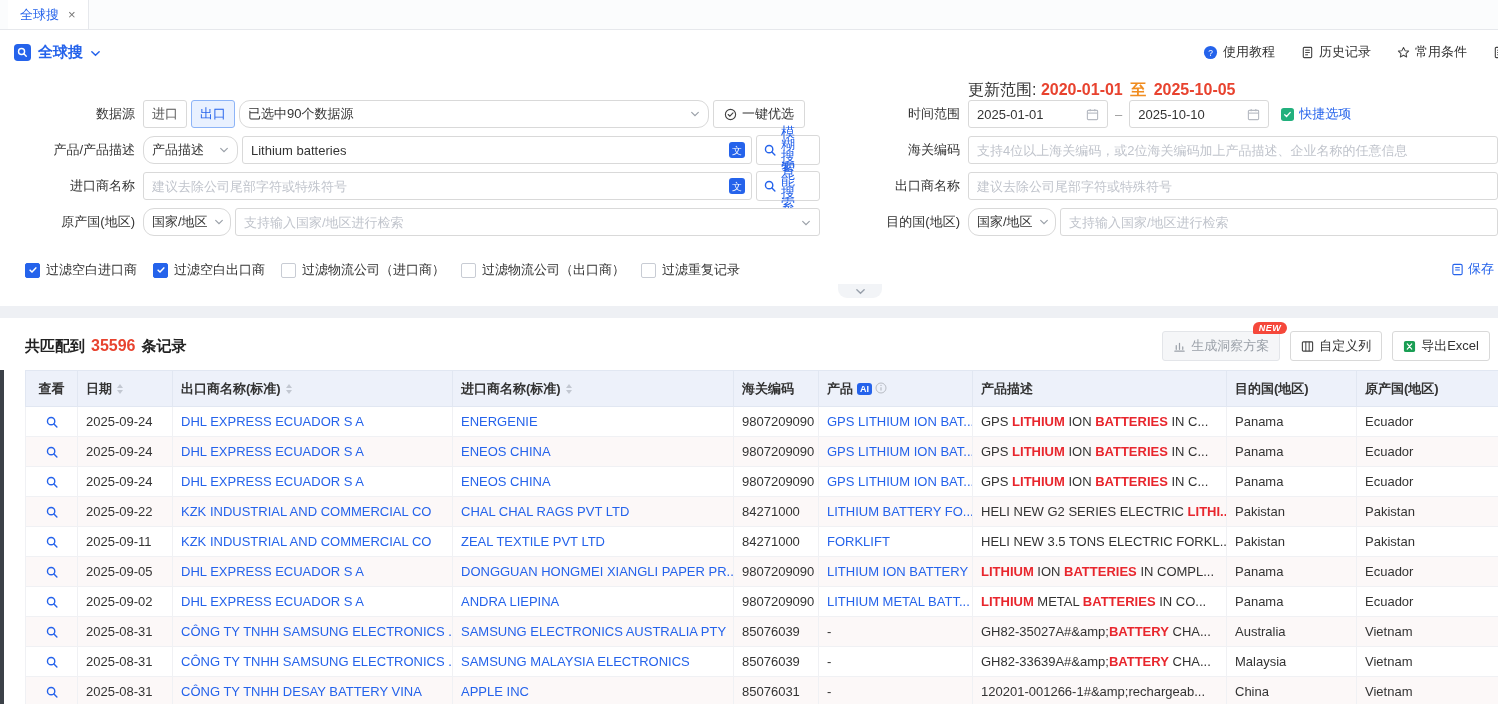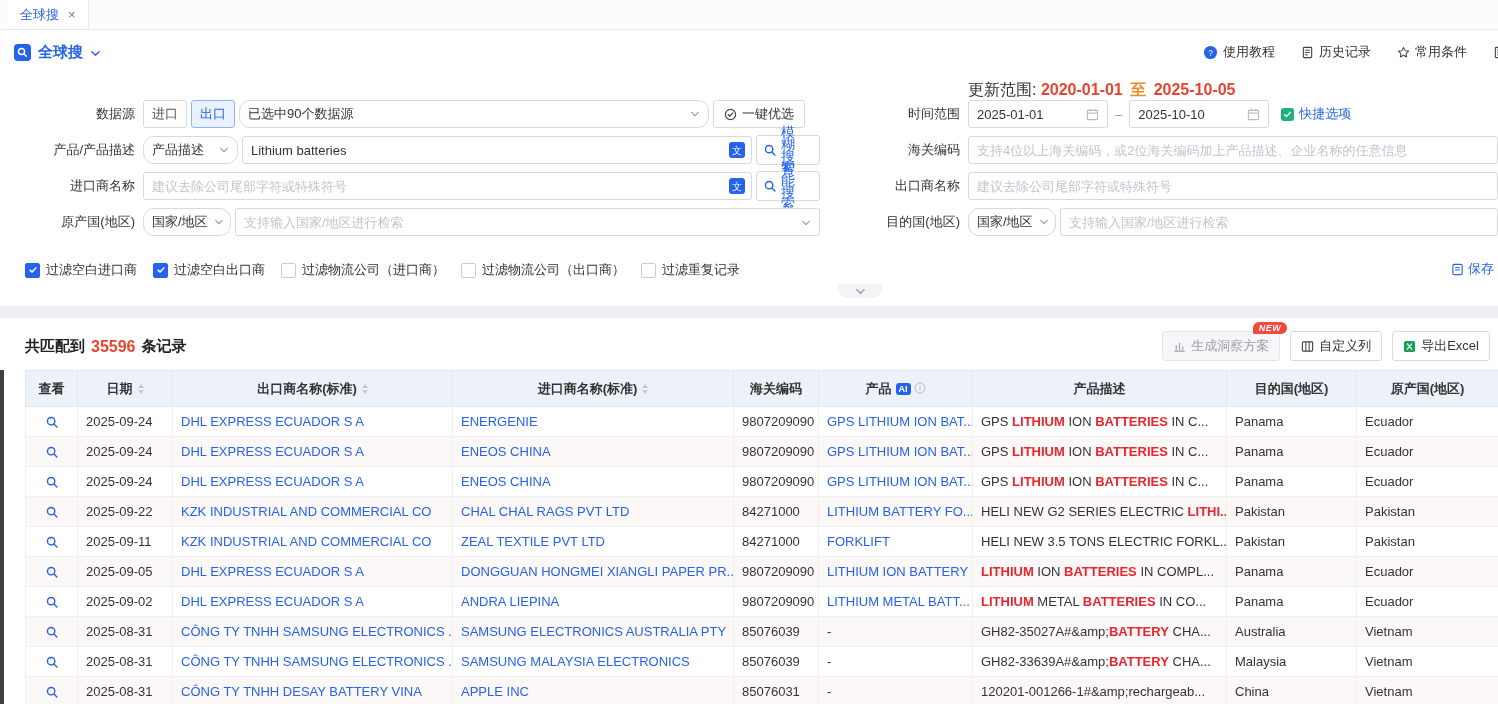--- a/index.html
+++ b/index.html
@@ -61,28 +61,28 @@
   .filter-item{display:inline-flex;align-items:center;gap:6px;cursor:pointer;white-space:nowrap}
   .cbx{width:15px;height:15px;border:1px solid #c8ccd4;border-radius:2px;background:#fff;display:inline-flex;align-items:center;justify-content:center;flex:none}
   .cbx.on{background:var(--accent);border-color:var(--accent)}
   .save-link{position:absolute;right:4px;top:186px;display:inline-flex;align-items:center;gap:4px;color:var(--accent);cursor:pointer;white-space:nowrap}
   .collapse-wrap{height:26px;position:relative}
   .collapse-tab{position:absolute;left:838px;top:4px;width:44px;height:14px;background:#f2f4f7;border-radius:0 0 9px 9px;display:flex;align-items:center;justify-content:center;color:#98a0ab;cursor:pointer}
 
   
   .results{margin-top:12px;background:#fff;padding:8px 0 0 25px;position:relative;min-height:380px}
   .results-head{display:flex;align-items:center;justify-content:space-between;height:40px;padding-right:8px}
-  .summary{font-size:15px;font-weight:bold;color:#222;display:flex;gap:6px;align-items:flex-end}
+  .summary{font-size:15px;font-weight:bold;color:#222;display:flex;gap:6px;align-items:flex-start}
   .summary .count{color:var(--count-red);font-size:16px}
   .head-actions{display:flex;gap:10px;align-items:center}
   .btn.big{height:30px}
   .btn.disabled{background:#f5f6f8;color:#9aa0a8;border-color:#e3e5e9;position:relative}
   .new-badge{position:absolute;top:-10px;right:-8px;background:#f5483b;color:#fff;font-size:9px;font-style:italic;font-weight:bold;padding:1px 6px;border-radius:8px 8px 8px 2px;letter-spacing:.5px}
   table.grid{border-collapse:collapse;table-layout:fixed;width:1473px;margin-top:4px}
-  .grid th{background:#edf1fa;height:36px;text-align:center;padding:0 8px;font-size:13px;color:#333;font-weight:bold;border:1px solid #e1e7f2;white-space:nowrap;overflow:hidden}
+  .grid th{background:#edf1fa;height:36px;text-align:left;padding:0 8px;font-size:13px;color:#333;font-weight:bold;border:1px solid #e1e7f2;white-space:nowrap;overflow:hidden}
   .grid th:first-child{text-align:center;padding:0}
   .grid td{height:30px;padding:0 8px;border:1px solid #f0f1f4;white-space:nowrap;overflow:hidden;font-size:13px;color:#333}
   .grid tbody tr:nth-child(even){background:#fcf8f8}
   .c-view{text-align:center;padding:0}
   .view-ic{color:var(--accent);cursor:pointer;display:inline-flex;vertical-align:middle}
   td.c-link span{color:var(--accent);cursor:pointer}
   .c-desc .hl{color:var(--hl-red);font-weight:bold}
   .ai-badge{background:var(--accent);color:#fff;font-size:9px;font-weight:bold;border-radius:3px;padding:1px 3px;margin-left:4px;vertical-align:1px}
   .info-ic{display:inline-flex;margin-left:3px;vertical-align:-1px}
   .sorter{display:inline-flex;flex-direction:column;gap:2px;margin-left:5px;vertical-align:middle}

